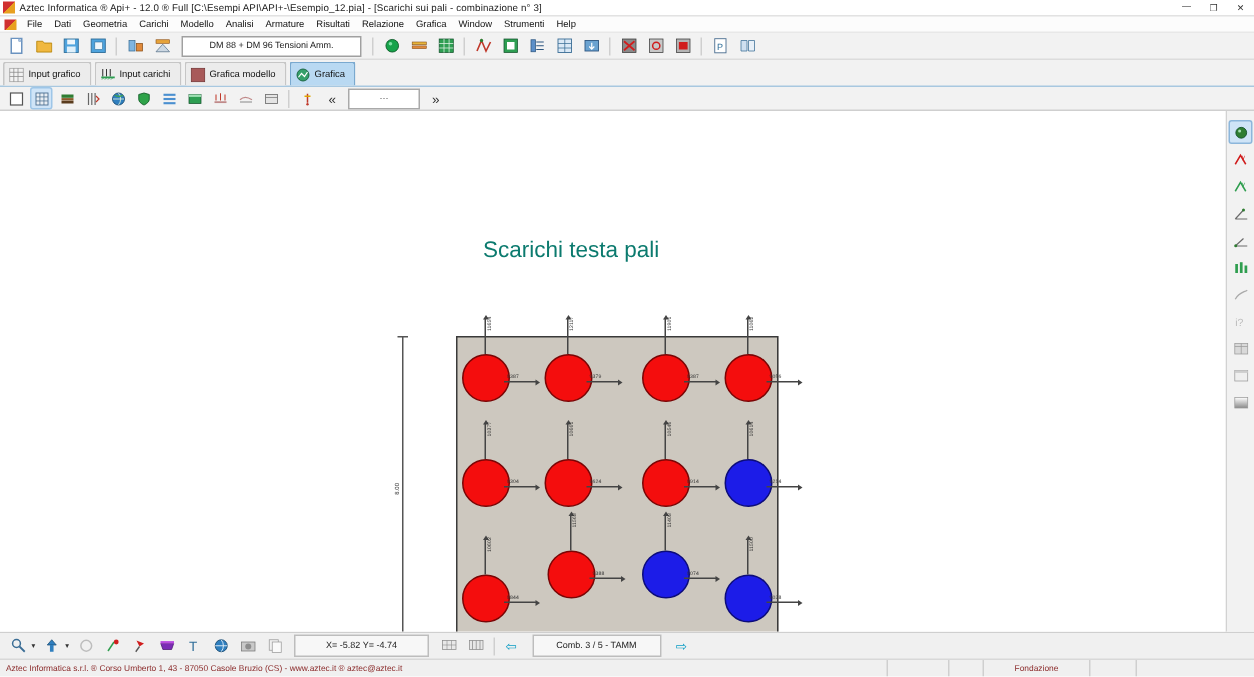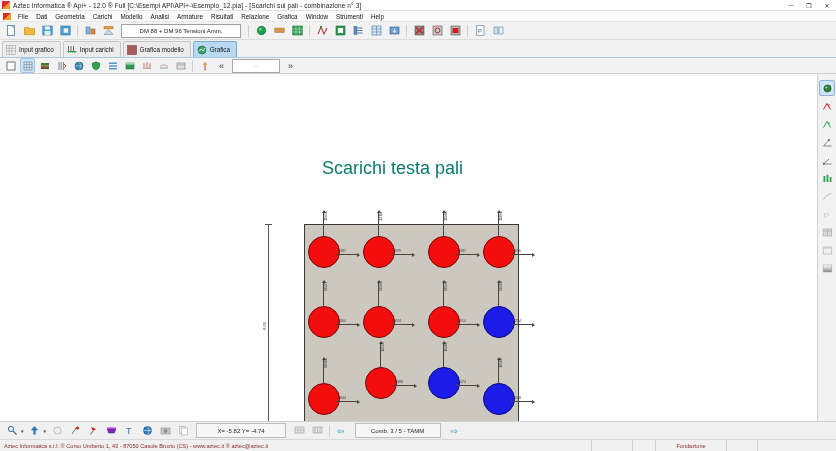--- a/index.html
+++ b/index.html
@@ -38,21 +38,21 @@
   .navbox{width:46px;height:12px;background:#fff;border:1px solid #a9a9a9;display:flex;align-items:center;justify-content:center;font-size:6px;color:#444;margin:0 2px;}
 
   
   .bodyarea{flex:1;display:flex;position:relative;background:#ffffff;min-height:0;}
   .canvaswrap{flex:1;position:relative;background:#ffffff;overflow:hidden;}
   .rtoolbar{width:18px;background:#f2f2f2;border-left:1px solid #d2d2d2;display:flex;flex-direction:column;align-items:center;padding-top:6px;}
   .rbtn{width:14px;height:14px;margin-bottom:2px;display:flex;align-items:center;justify-content:center;border:1px solid transparent;border-radius:2px;}
   .rbtn.pressed{border:1px solid #8cb6db;background:#cfe4f7;}
 
   
-  .draw-title{position:absolute;left:322px;top:84px;font-size:18px;color:#0b7a6e;font-family:"Liberation Sans",sans-serif;}
+  .draw-title{position:absolute;left:322px;top:84px;font-size:15px;color:#0b7a6e;font-family:"Liberation Sans",sans-serif;}
   .plate{position:absolute;left:304px;top:150px;width:213px;height:212px;background:#cdc8bf;border:1px solid #3a3a3a;}
   .pile{position:absolute;border-radius:50%;border:1px solid #5a0000;}
   .pile.red{background:#f40d0d;border-color:#7a0505;}
   .pile.blue{background:#1c1ce8;border-color:#0c0c7a;}
   .vlab{position:absolute;font-size:3.4px;color:#333;writing-mode:vertical-rl;transform:rotate(180deg);letter-spacing:.1px;white-space:nowrap;}
   .hlab{position:absolute;font-size:3.4px;color:#333;white-space:nowrap;letter-spacing:.1px;}
   .varrow{position:absolute;width:1px;background:#444;}
   .varrow:before{content:"";position:absolute;top:-2px;left:-1.5px;border-left:2px solid transparent;border-right:2px solid transparent;border-bottom:3px solid #444;}
   .harrow{position:absolute;height:1px;background:#444;}
   .harrow:after{content:"";position:absolute;right:-2px;top:-1.5px;border-top:2px solid transparent;border-bottom:2px solid transparent;border-left:3px solid #444;}

